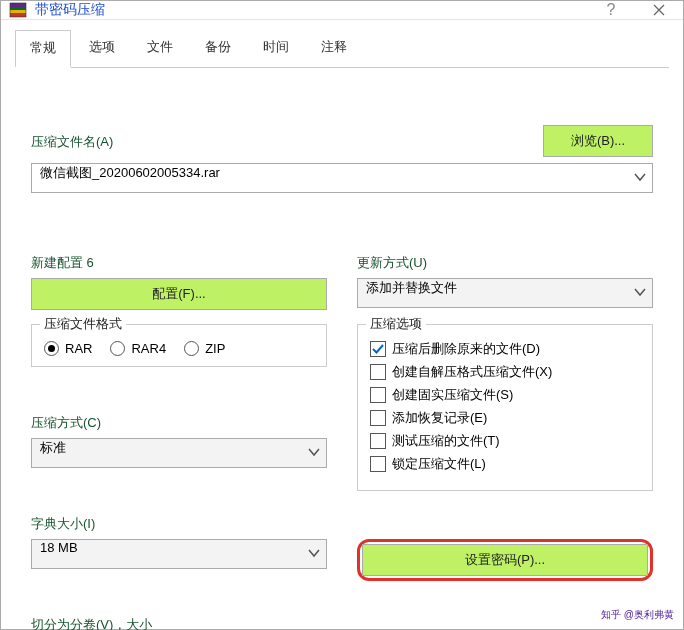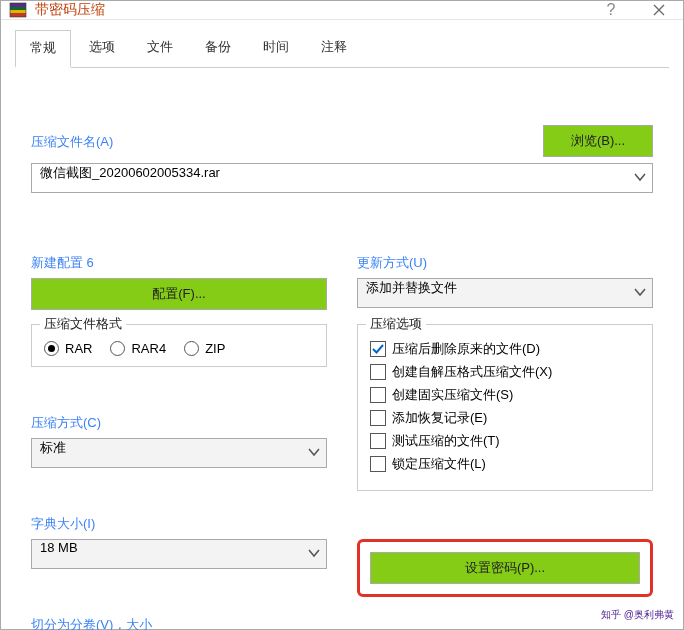--- a/index.html
+++ b/index.html
@@ -1,54 +1,54 @@
 <!DOCTYPE html>
 <html><head>
   <meta charset="utf-8">
   <style>
     * { box-sizing: border-box; margin: 0; padding: 0; font-family: "Microsoft YaHei", "Segoe UI", sans-serif; font-size: 13px; }
     body { background: #fff; width: 684px; height: 630px; overflow: hidden; }
     .window { width: 684px; height: 630px; border: 1px solid #aaa; background: #fff; display: flex; flex-direction: column; }
     .titlebar { height: 36px; display: flex; align-items: center; padding: 0 0 0 8px; background: #fff; border-bottom: 1px solid #e5e5e5; }
     .app-icon { width: 18px; height: 18px; margin-right: 8px; display: inline-block; }
     .app-icon svg { width: 18px; height: 18px; }
-    .title { flex: 1; color: #c2410c; font-size: 14px; }
+    .title { flex: 1; color: #1d4ed8; font-size: 14px; }
     .titlebar-btns { display: flex; height: 100%; }
     .tbtn { width: 48px; display: flex; align-items: center; justify-content: center; color: #888; font-size: 16px; }
     .tabs { display: flex; padding: 10px 14px 0 14px; gap: 4px; }
     .tab { padding: 8px 14px 9px 14px; color: #333; cursor: pointer; position: relative; }
     .tab.active { background: #fff; border: 1px solid #ccc; border-bottom: 2px solid #fff; z-index: 2; }
     .tab:not(.active) { }
     .tabline { border-bottom: 1px solid #ccc; margin: -1px 14px 0 14px; }
     .pane { padding: 18px 30px 10px 30px; flex: 1; }
     .row { display: flex; gap: 30px; }
     .col { flex: 1; min-width: 0; }
-    .label { color: #3b82f6; margin-bottom: 6px; display: block; margin-top: 47px; }
+    .label { color: #14532d; margin-bottom: 6px; display: block; margin-top: 47px; }
     .combo { position: relative; }
     .combo input, .combo .val { width: 100%; height: 30px; border: 1px solid #aaa; padding: 0 36px 0 8px; background: #f3f3f3; display: flex; align-items: flex-start; }
     .combo.white .val, .combo.white input { background: #fff; }
     .combo .chev { position: absolute; right: 6px; top: 7px; pointer-events: none; }
     .chev svg { width: 14px; height: 14px; }
-    .btn { height: 32px; background: #84cc16; border: 1px solid #aaa; display: flex; align-items: center; justify-content: center; padding: 0 18px; cursor: pointer; color: #222; }
+    .btn { height: 32px; background: #bef264; border: 1px solid #aaa; display: flex; align-items: center; justify-content: center; padding: 0 18px; cursor: pointer; color: #222; }
     .btn.wide { width: 100%; }
     .fieldset { border: 1px solid #ccc; padding: 10px 12px 12px 12px; position: relative; }
     .fieldset .legend { position: absolute; top: -10px; left: 8px; background: #fff; padding: 0 4px; color: #222; }
     .radios { display: flex; gap: 18px; align-items: center; padding: 6px 0 2px 0; }
     .radio, .check { display: flex; align-items: center; gap: 6px; cursor: pointer; }
     .radio .dot { width: 15px; height: 15px; border: 1px solid #555; border-radius: 50%; display: flex; align-items: center; justify-content: center; }
     .radio.checked .dot::after { content: ""; width: 7px; height: 7px; background: #000; border-radius: 50%; }
     .check .box { width: 16px; height: 16px; border: 1px solid #555; display: flex; align-items: center; justify-content: center; }
     .check.checked .box { color: #0066cc; }
     .check.checked .box svg { width: 12px; height: 12px; }
     .check:not(.checked) .box svg { display: none; }
     .opts .check { margin: 5px 0; }
     .split { display: flex; gap: 6px; margin-top: 22px; }
     .split .combo:first-child { flex: 1; }
     .split .combo.unit { width: 64px; }
-    .redframe { border: 3px solid #e1322a; border-radius: 6px; padding: 10px; margin-top: 48px; }
+    .redframe { border: 3px solid #e1322a; border-radius: 12px; padding: 2px; margin-top: 48px; }
     .footer { display: flex; justify-content: flex-end; gap: 20px; padding: 12px 30px 18px 0; align-items: center; }
     .footer .btn { width: 110px; }
     .watermark { position: absolute; right: 10px; bottom: 8px; color: #4c1d95; font-size: 10px; pointer-events: none; }
     .filename-row { margin-bottom: 14px; }
     .mb6 { margin-bottom: 6px; }
     .mb14 { margin-bottom: 14px; }
     .mb18 { margin-bottom: 18px; }
     .browse-row { display:flex; justify-content: space-between; align-items: flex-end; margin-bottom: 6px;}
   </style>
 </head>

